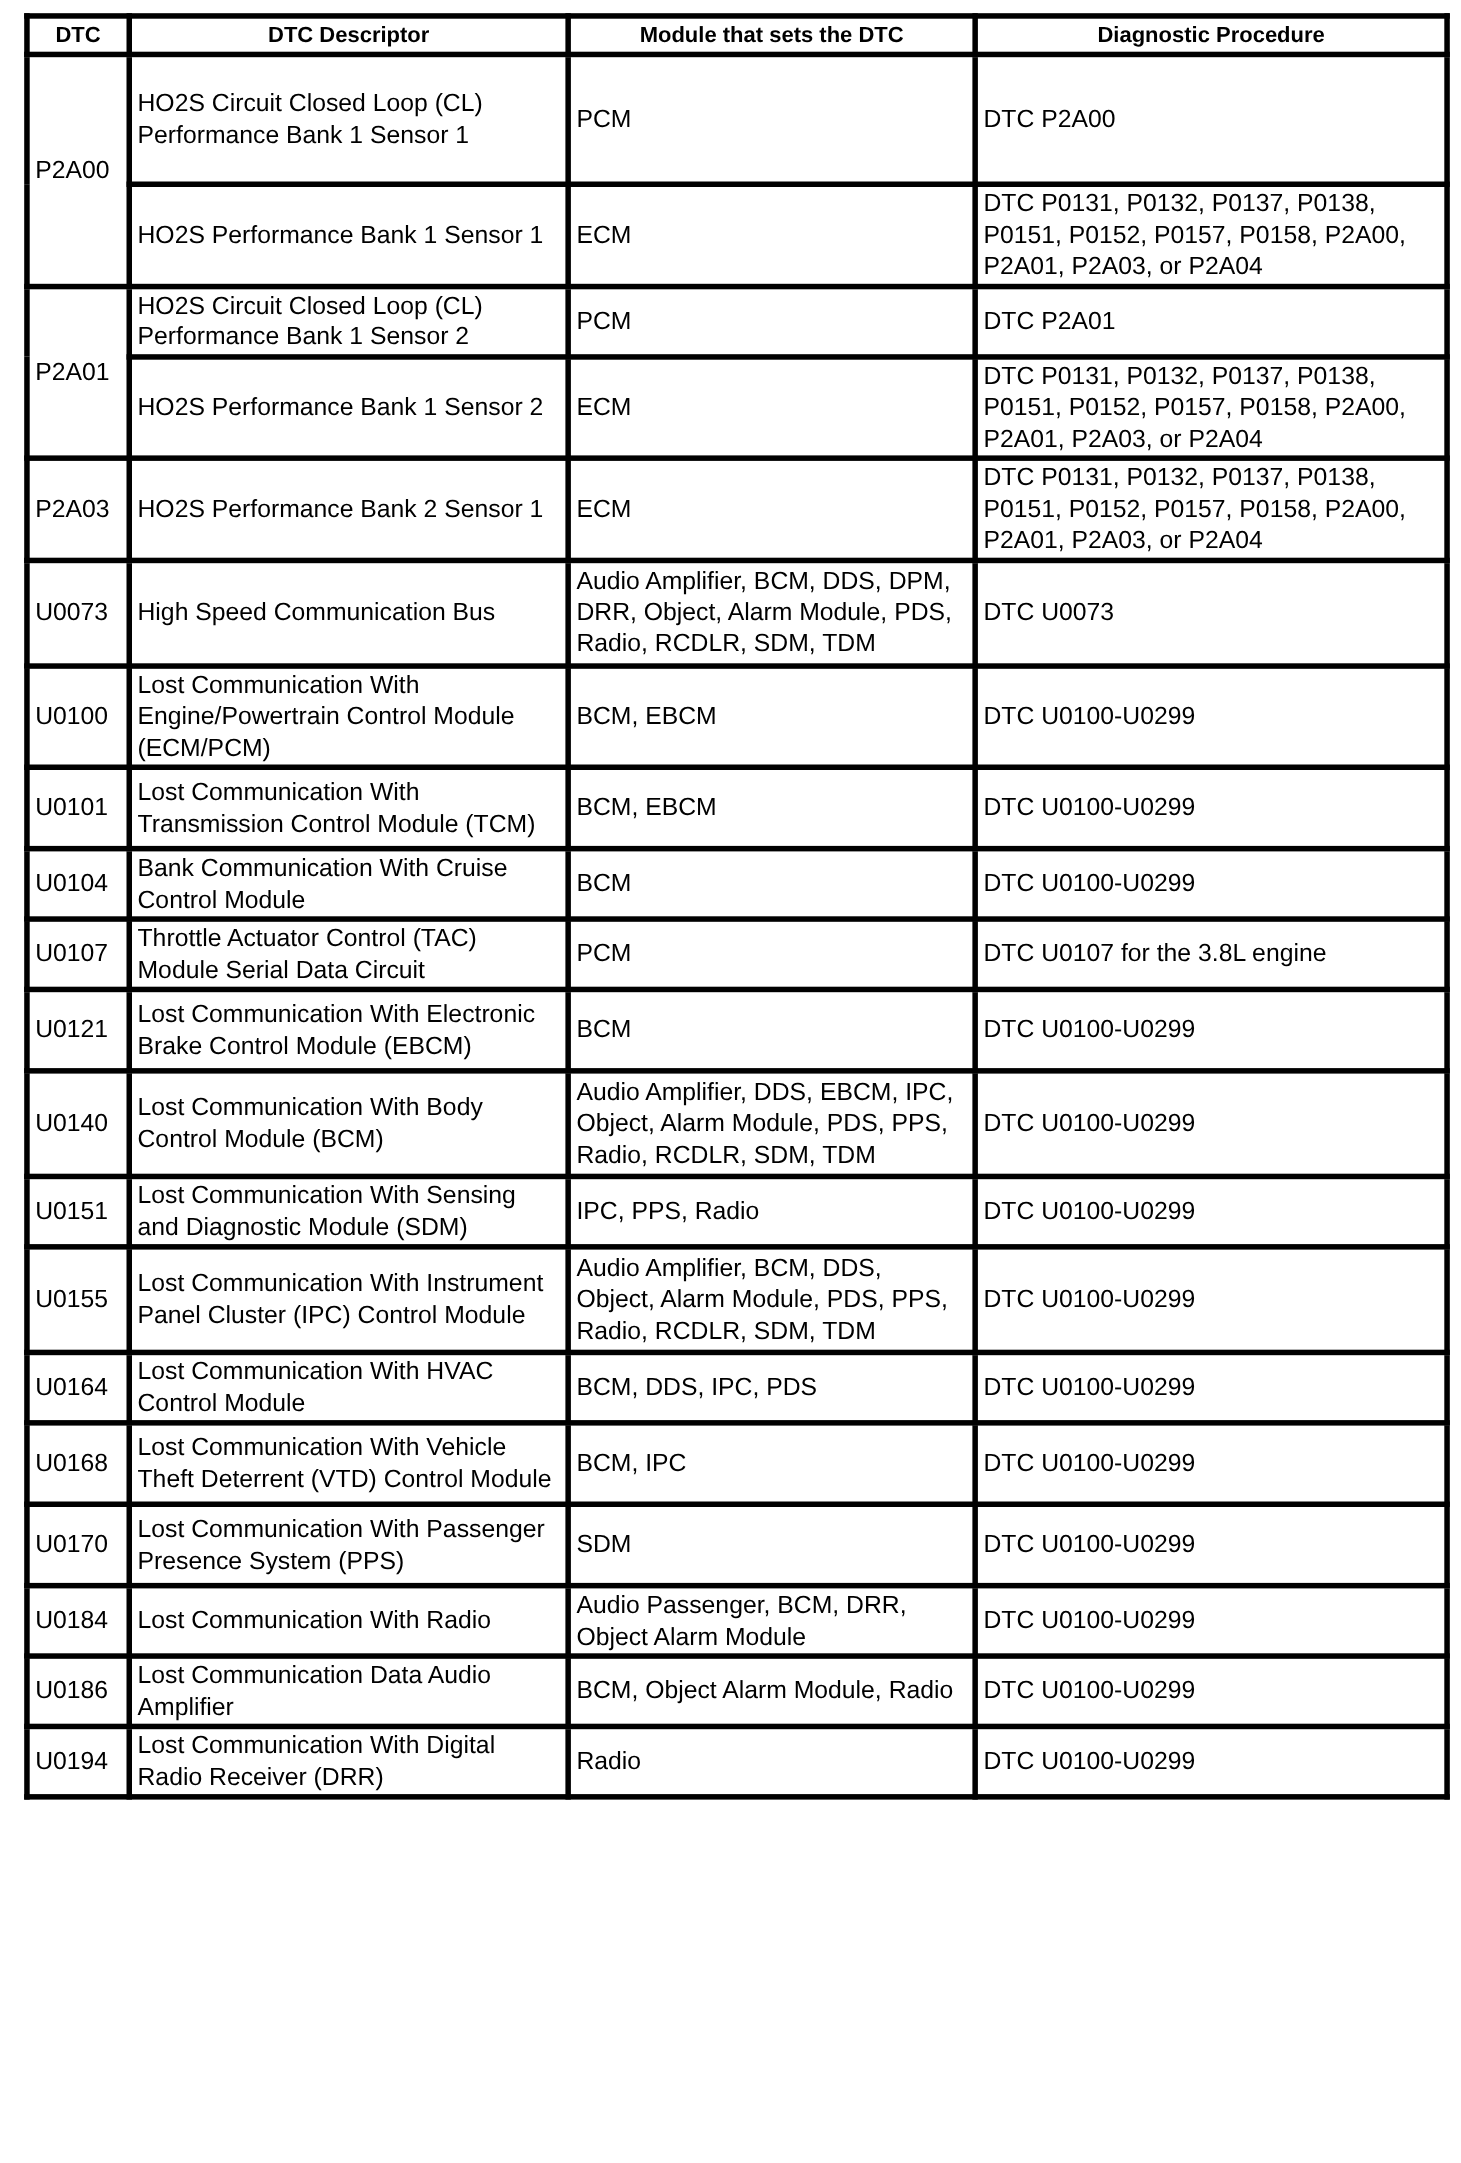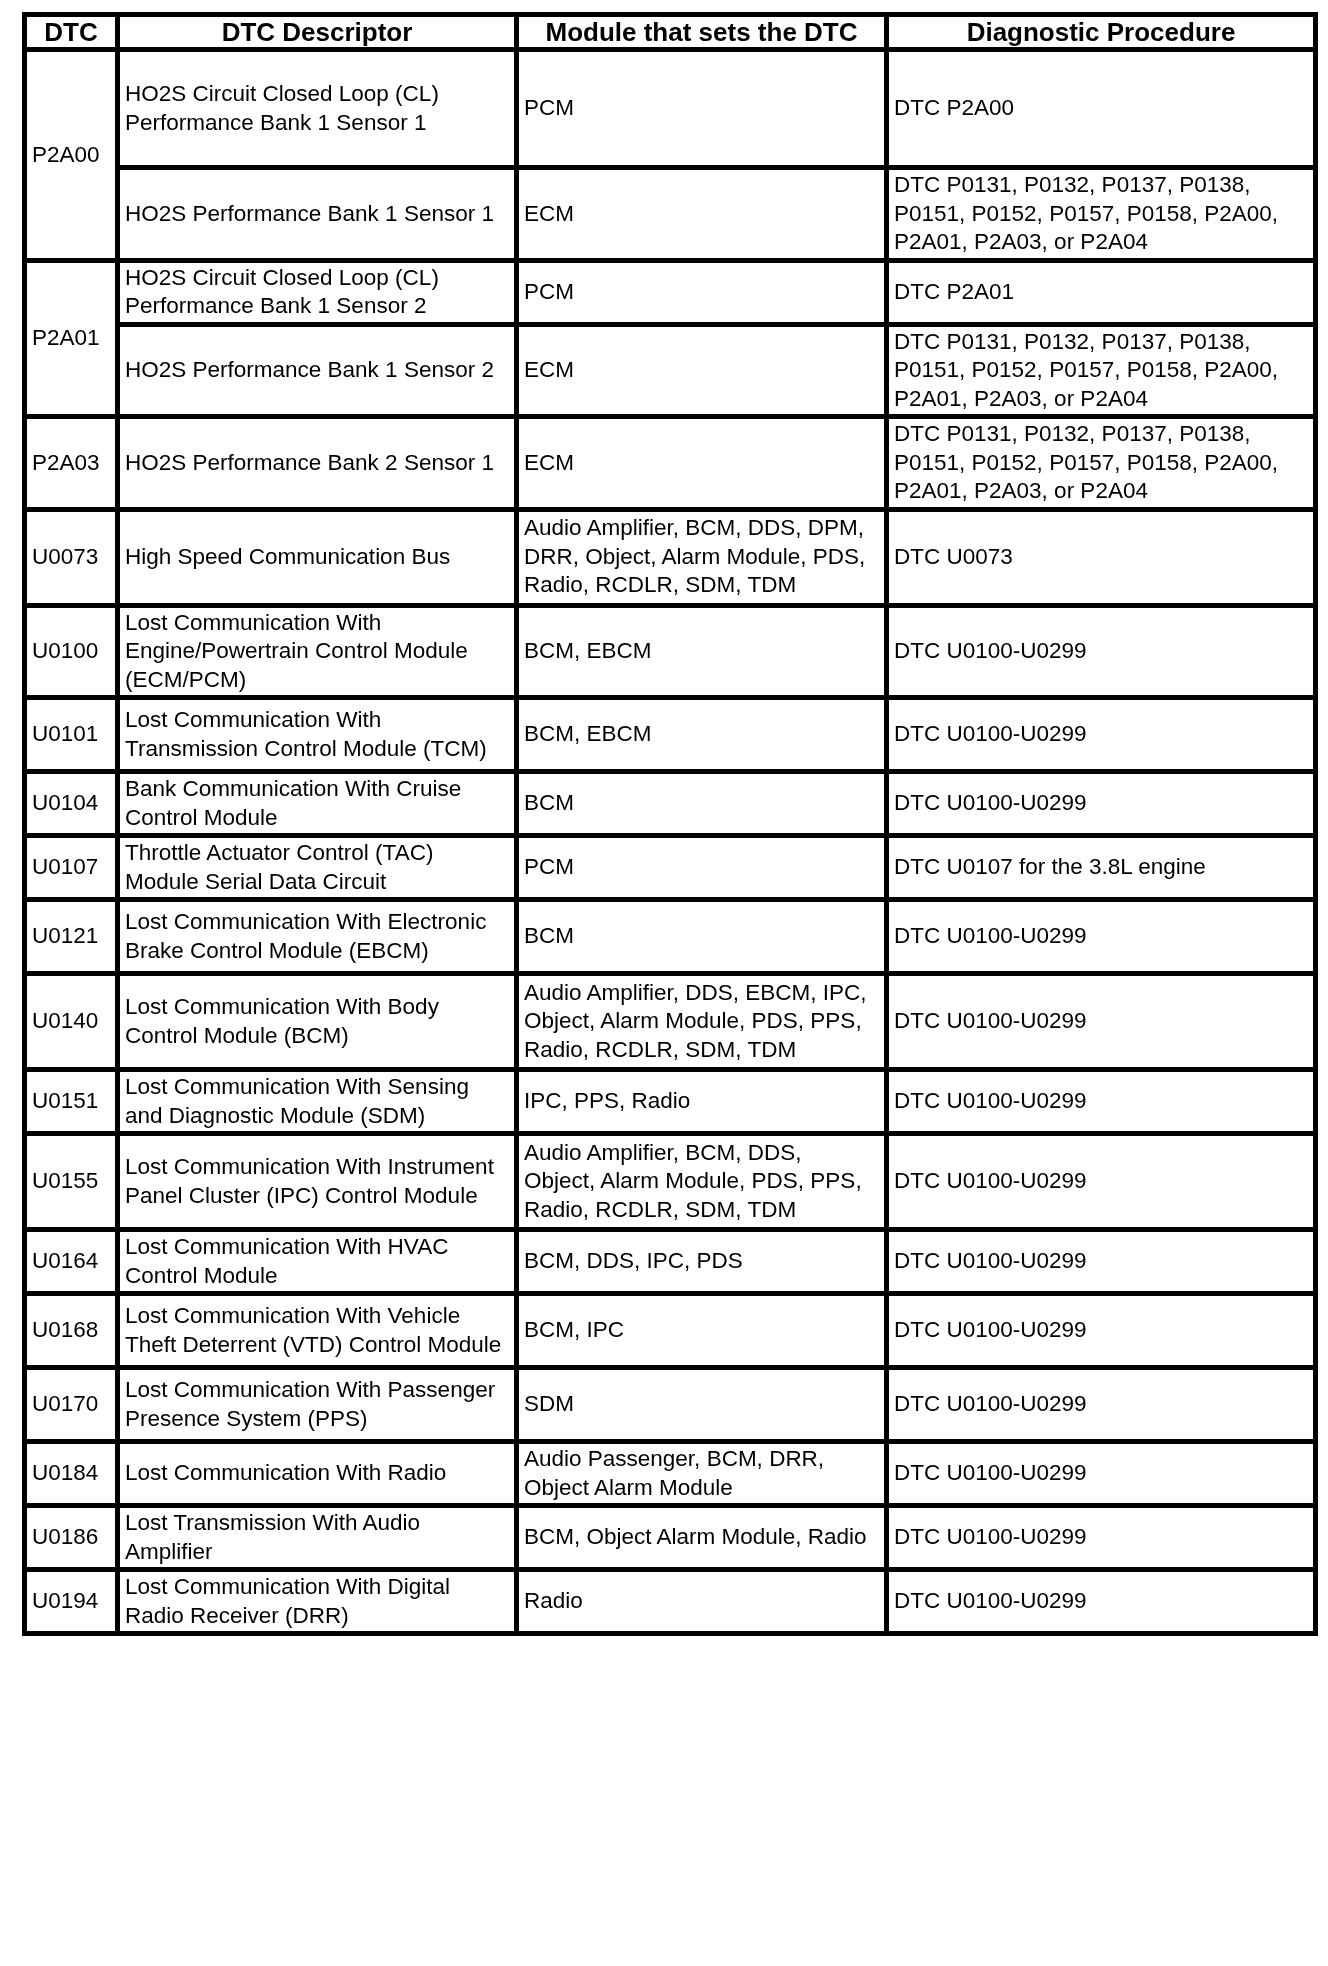--- a/index.html
+++ b/index.html
@@ -30,21 +30,21 @@
       vertical-align: middle;
       font-size: 22.5px;
       line-height: 28.5px;
       padding: 1px 5px 1px 5px;
       overflow: hidden;
     }
     table.dtc-table th {
       font-weight: bold;
       text-align: center;
       height: 30px;
-      font-size: 26px;
+      font-size: 20px;
       padding: 0 4px;
     }
     col.c-dtc { width: 93px; }
     col.c-desc { width: 399px; }
     col.c-mod { width: 370px; }
     col.c-proc { width: 429px; }
     td.dtc-cell {
       padding: 1px 2px 1px 3px;
       white-space: nowrap;
     }
@@ -169,21 +169,21 @@
         <td>DTC U0100-U0299</td>
       </tr>
       <tr style="height: 52px;">
         <td class="dtc-cell">U0184</td>
         <td>Lost Communication With Radio</td>
         <td>Audio Passenger, BCM, DRR, Object Alarm Module</td>
         <td>DTC U0100-U0299</td>
       </tr>
       <tr style="height: 52px; margin-left: 15px;">
         <td class="dtc-cell">U0186</td>
-        <td>Lost Transmission With Audio Amplifier</td>
+        <td>Lost Communication Data Audio Amplifier</td>
         <td>BCM, Object Alarm Module, Radio</td>
         <td>DTC U0100-U0299</td>
       </tr>
       <tr style="height: 52px;">
         <td class="dtc-cell">U0194</td>
         <td>Lost Communication With Digital Radio Receiver (DRR)</td>
         <td>Radio</td>
         <td>DTC U0100-U0299</td>
       </tr>
     </tbody>

